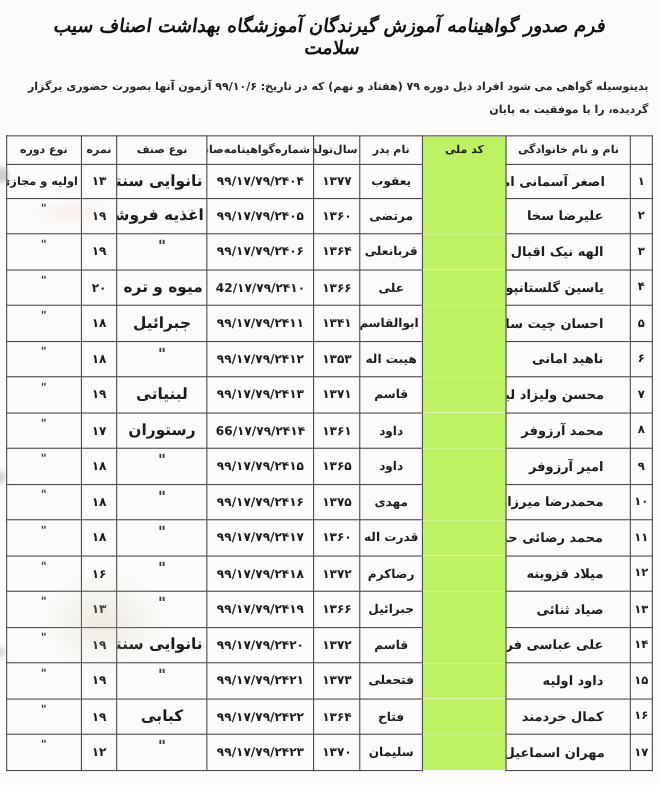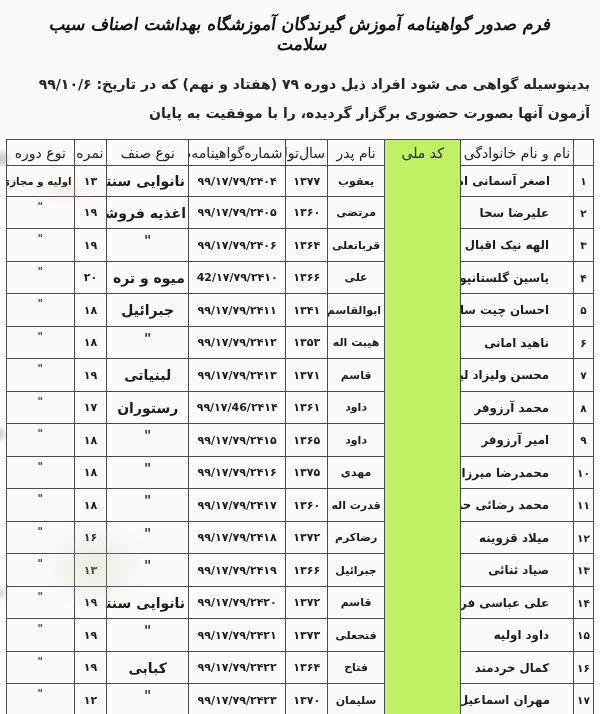--- a/index.html
+++ b/index.html
@@ -26,21 +26,21 @@
     text-align:center;
     font-size:17px;
     font-weight:bold;
     font-style:italic;
     letter-spacing:-0.5px;
     transform:skewX(6deg);
     color:#111;
   }
   .intro{
     margin:16px 10px 0 12px;
-    font-size:14px;
+    font-size:10px;
     font-weight:bold;
     line-height:2.05;
     color:#252525;
     text-align:right;
   }
   .intro .line{display:block;}
 
   table.records{
     border-collapse:collapse;
     table-layout:fixed;
@@ -53,22 +53,22 @@
     padding:0 3px;
     height:29.5px;
     text-align:center;
     vertical-align:middle;
     font-weight:bold;
     overflow:hidden;
     white-space:nowrap;
   }
   .records thead th{
     height:25px;
-    font-size:14px;
-    font-weight:normal;
+    font-size:10px;
+    font-weight:bold;
     color:#222;
   }
   
   col.c-no{width:3.4%;}
   col.c-name{width:19.2%;}
   col.c-code{width:13.0%;}
   col.c-father{width:9.7%;}
   col.c-birth{width:7.1%;}
   col.c-cert{width:16.6%;}
   col.c-guild{width:13.9%;}
@@ -208,21 +208,21 @@
     <td class="cell-grade">۱۹</td>
     <td class="cell-course ditto">"</td>
   </tr>
 
   <tr>
     <td class="cell-no">۸</td>
     <td class="cell-name">محمد آرزوفر</td>
     <td class="cell-code"></td>
     <td class="cell-father">داود</td>
     <td class="cell-birth">۱۳۶۱</td>
-    <td class="cell-cert">۹۹/۱۷/46/۲۴۱۴</td>
+    <td class="cell-cert">66/۱۷/۷۹/۲۴۱۴</td>
     <td class="cell-guild">رستوران</td>
     <td class="cell-grade">۱۷</td>
     <td class="cell-course ditto">"</td>
   </tr>
 
   <tr>
     <td class="cell-no">۹</td>
     <td class="cell-name">امیر آرزوفر</td>
     <td class="cell-code"></td>
     <td class="cell-father">داود</td>

